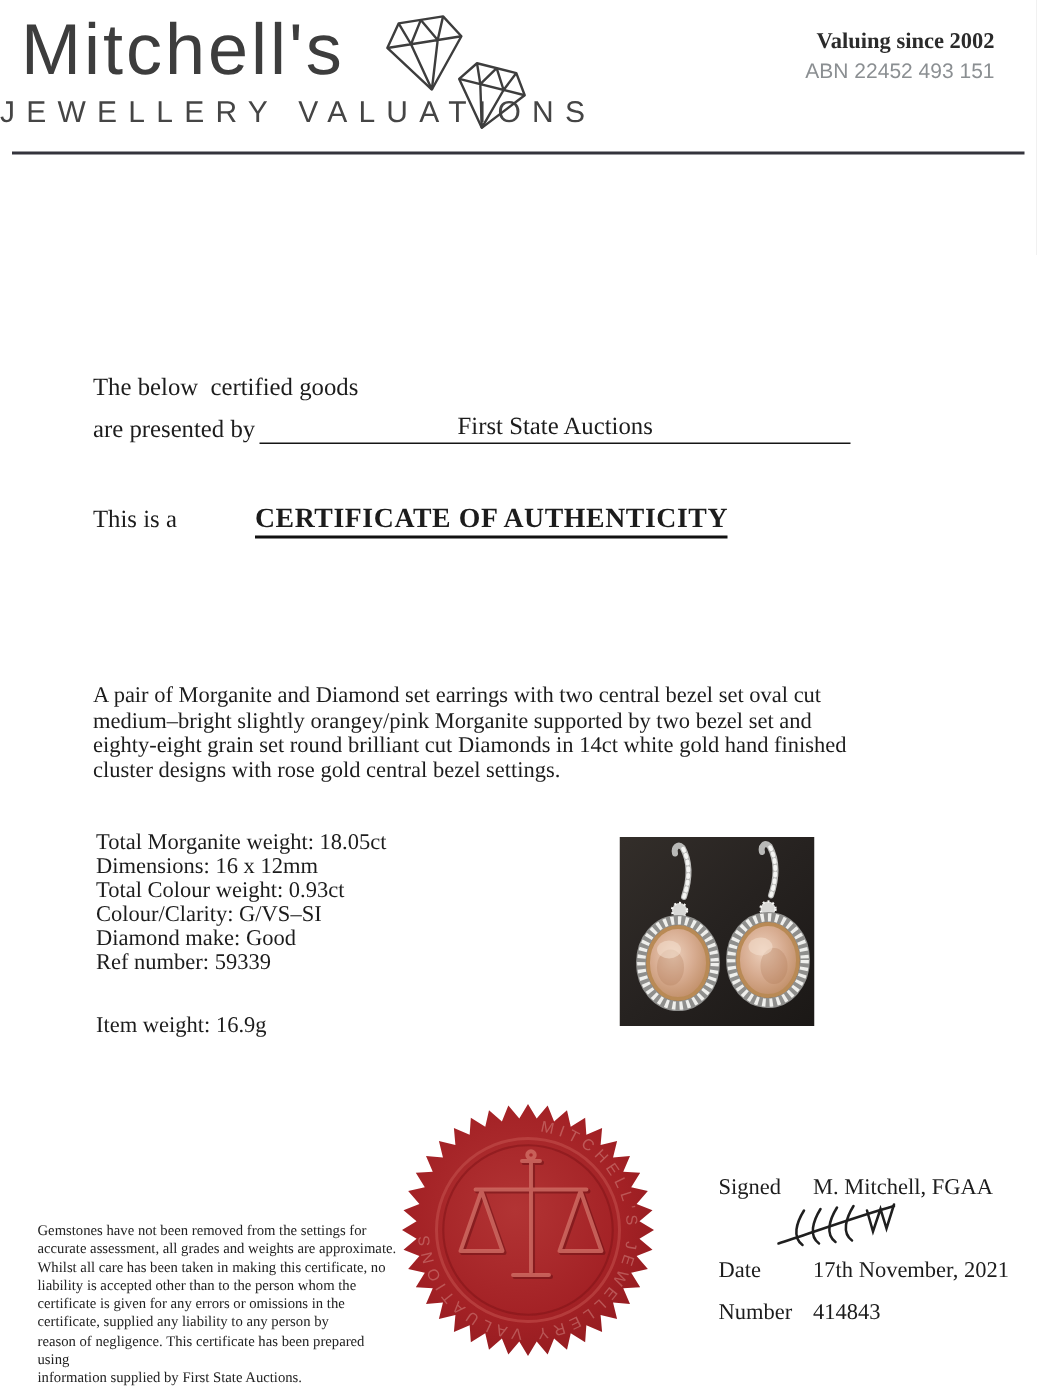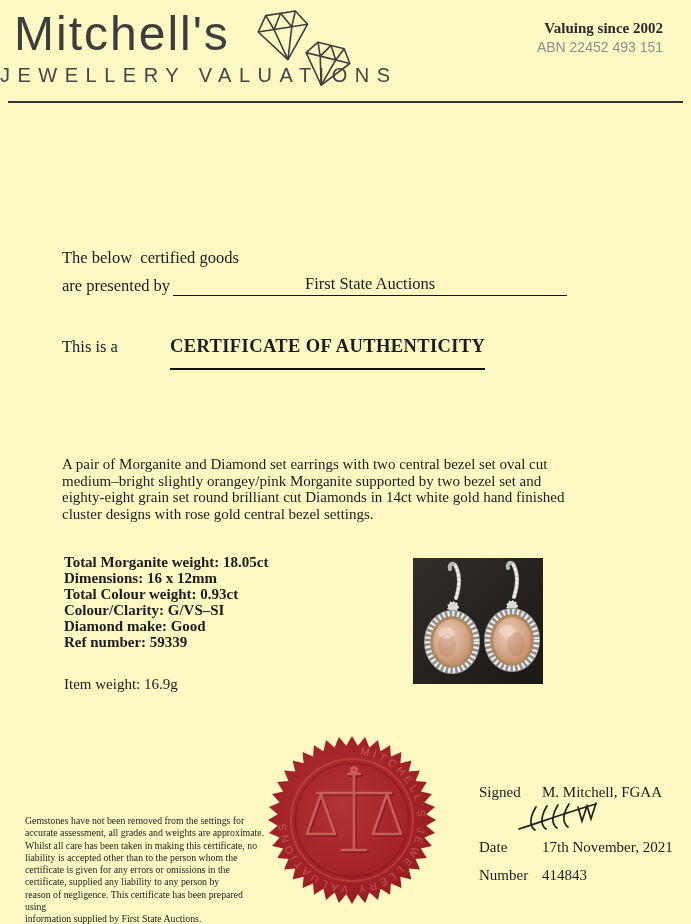--- a/index.html
+++ b/index.html
@@ -1,18 +1,18 @@
 <!DOCTYPE html>
 <html><head>
 <meta charset="utf-8">
 <style>
   html,body{margin:0;padding:0;background:#e8e8e8;}
   .page{
     position:relative;width:691px;height:924px;margin:0 auto;
-    background:#fef9c3;overflow:hidden;
+    background:#ffffff;overflow:hidden;
     font-family:"Liberation Serif", serif;color:#1c1c1c;
   }
   
   .brand-name{
     position:absolute;left:14px;top:6px;
     font-family:"Liberation Sans", sans-serif;font-weight:300;
     font-size:48px;letter-spacing:2px;color:#3d3d3d;
   }
   .brand-subtitle{
     position:absolute;left:0;top:64px;
@@ -30,25 +30,25 @@
   .present-line2{position:absolute;left:62px;top:274px;font-size:16.5px;white-space:nowrap;}
   .present-underline{
     display:inline-block;width:394px;margin-left:3px;
     border-bottom:1.6px solid #151515;text-align:center;
     vertical-align:bottom;padding-bottom:1px;
   }
   
   .title-row{position:absolute;left:62px;top:336px;font-size:16.5px;white-space:nowrap;}
   .cert-title{
     margin-left:52px;font-size:18.5px;font-weight:bold;letter-spacing:0.4px;
-    border-bottom:2px solid #111;padding-bottom:12px;
+    border-bottom:2px solid #111;padding-bottom:1px;
   }
   
   .description{position:absolute;left:62px;top:456px;width:545px;font-size:15px;line-height:16.6px;}
-  .specs{position:absolute;left:64px;top:554px;font-size:15px;line-height:16px;font-weight:bold;}
+  .specs{position:absolute;left:64px;top:554px;font-size:15px;line-height:16px;}
   .item-weight{position:absolute;left:64px;top:676px;font-size:15px;}
   
   .photo{position:absolute;left:413px;top:558px;width:130px;height:126px;}
   
   .seal{position:absolute;left:264px;top:732px;width:176px;height:176px;}
   
   .disclaimer{position:absolute;left:25px;top:815px;width:240px;
     font-size:9.8px;line-height:12.3px;color:#222;}
   
   .sig-label{position:absolute;left:479px;font-size:15px;}

